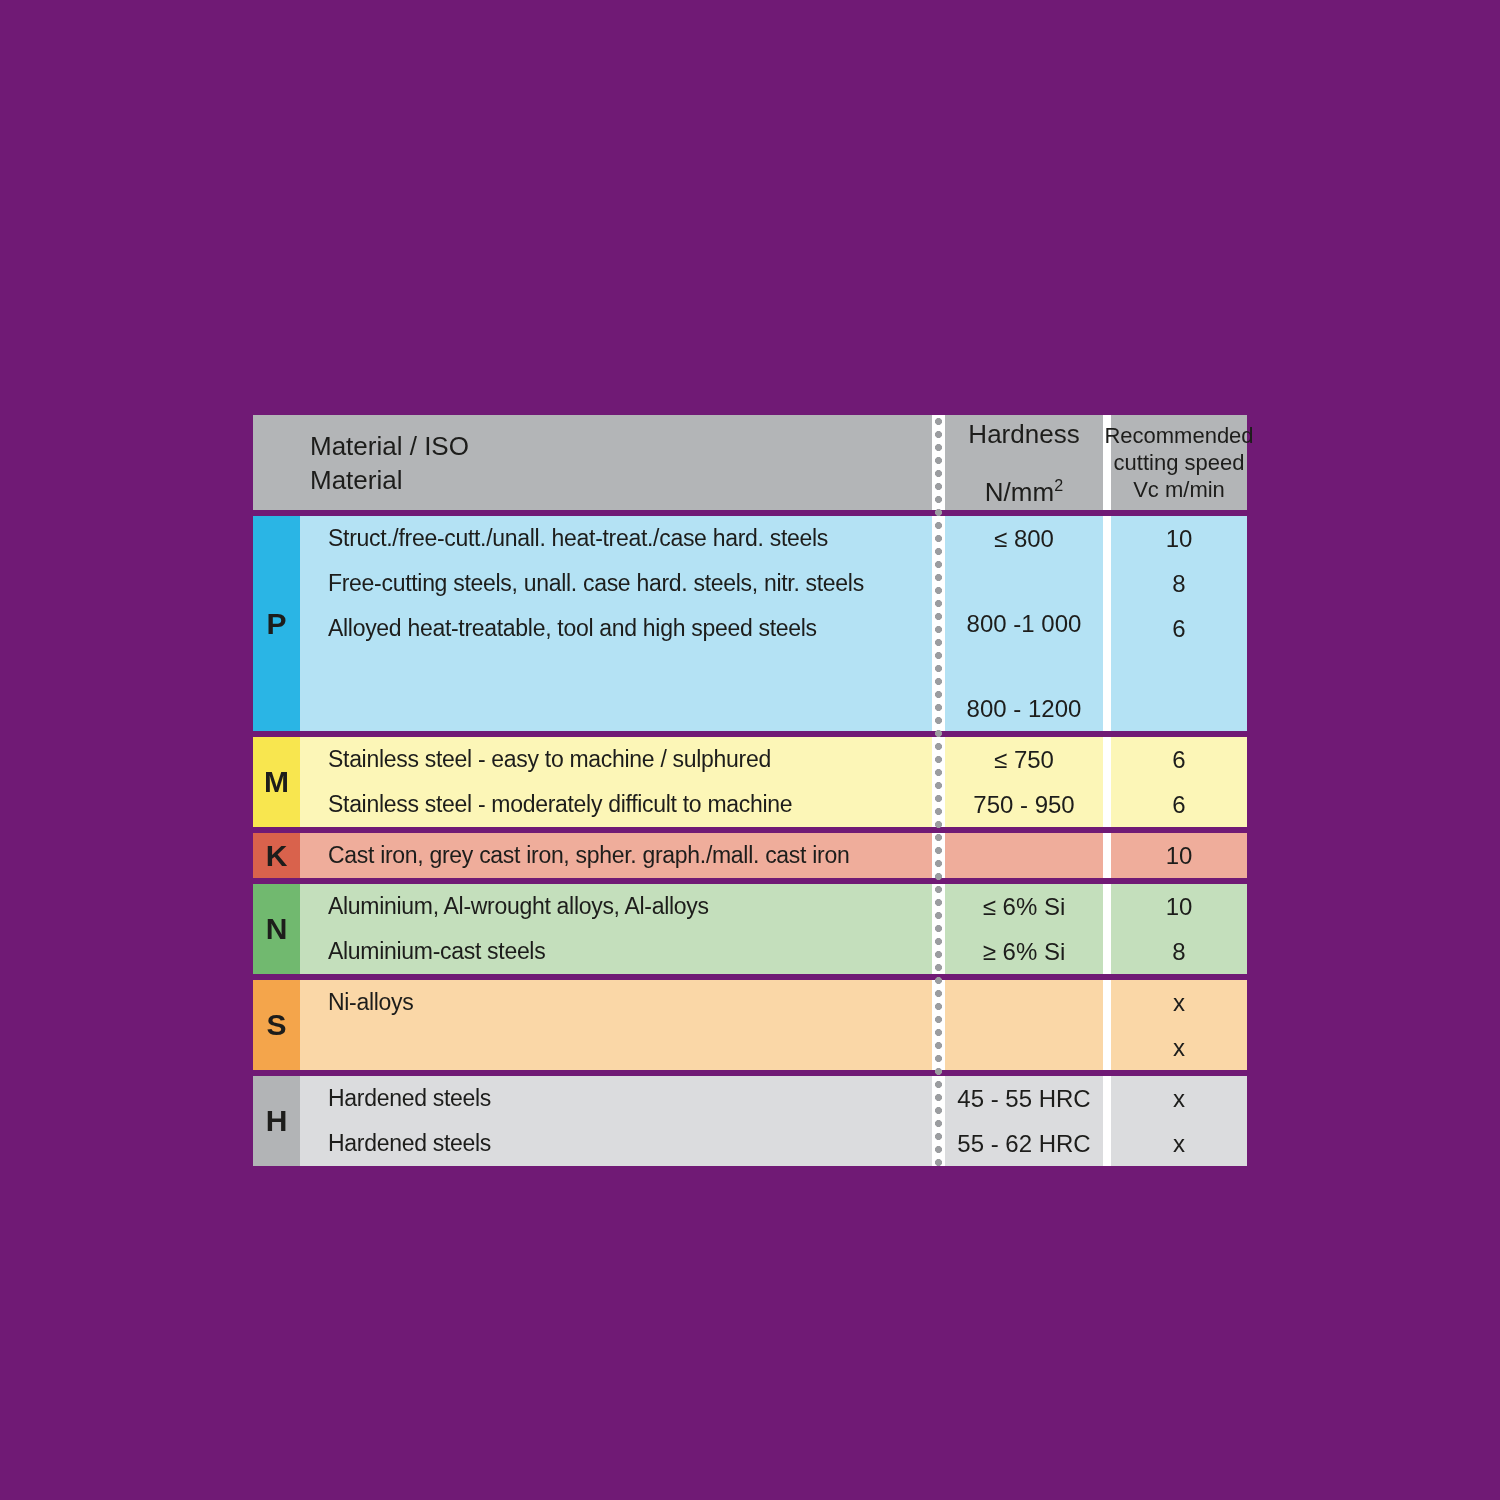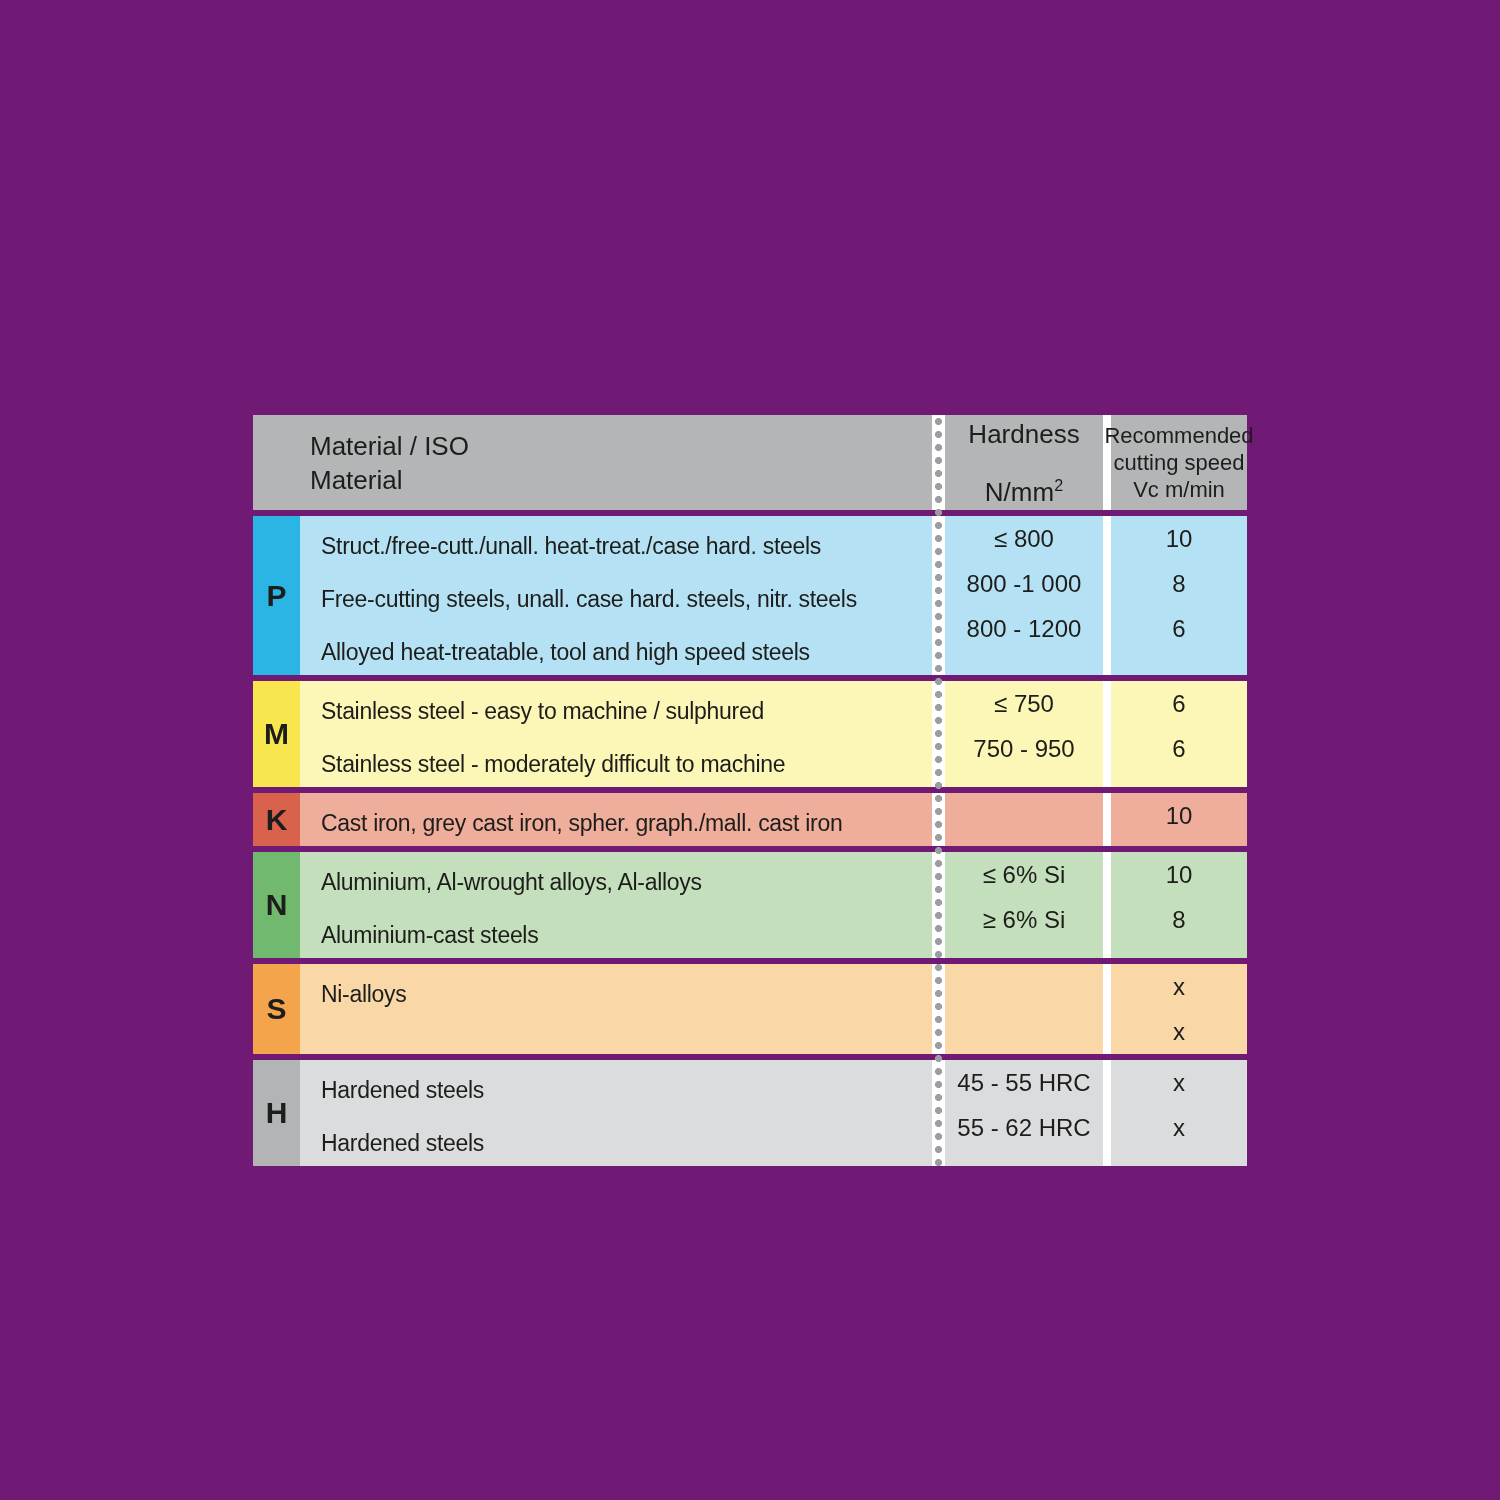--- a/index.html
+++ b/index.html
@@ -90,25 +90,24 @@
   }
   .mat-col   { width: 632px; }
   .hard-col  { width: 158px; }
   .speed-col { width: 136px; }
   .row {
     height: 45px;
     display: flex;
     align-items: center;
   }
   .cell-mat {
-    padding-left: 21px;
+    padding-left: 28px;
     font-size: 23px;
     letter-spacing: -0.3px;
     white-space: nowrap;
-    margin-top: 8px;
   }
   .cell-mid {
     justify-content: center;
     font-size: 24px;
   }
   
   .dotline {
     position: absolute;
     left: 679px;
     top: 0;
@@ -147,21 +146,21 @@
 
     <div id="sections">
   <div class="section">
     <div class="letter-cell" style="background: rgb(42, 181, 229);">P</div>
     <div class="col mat-col" style="background: rgb(180, 226, 244);">
             <div class="row cell-mat">Struct./free-cutt./unall. heat-treat./case hard. steels</div>
             <div class="row cell-mat">Free-cutting steels, unall. case hard. steels, nitr. steels</div>
             <div class="row cell-mat">Alloyed heat-treatable, tool and high speed steels</div>
           </div>
     <div class="dot-gap"></div>
-    <div class="col hard-col" style="background: rgb(180, 226, 244);">
+    <div class="col hard-col" style="background: rgb(180, 226, 244); gap: 40px;">
             <div class="row cell-mid">≤ 800</div>
             <div class="row cell-mid">800 -1 000</div>
             <div class="row cell-mid">800 - 1200</div>
           </div>
     <div class="white-gap"></div>
     <div class="col speed-col" style="background: rgb(180, 226, 244);">
             <div class="row cell-mid">10</div>
             <div class="row cell-mid">8</div>
             <div class="row cell-mid">6</div>
           </div>

